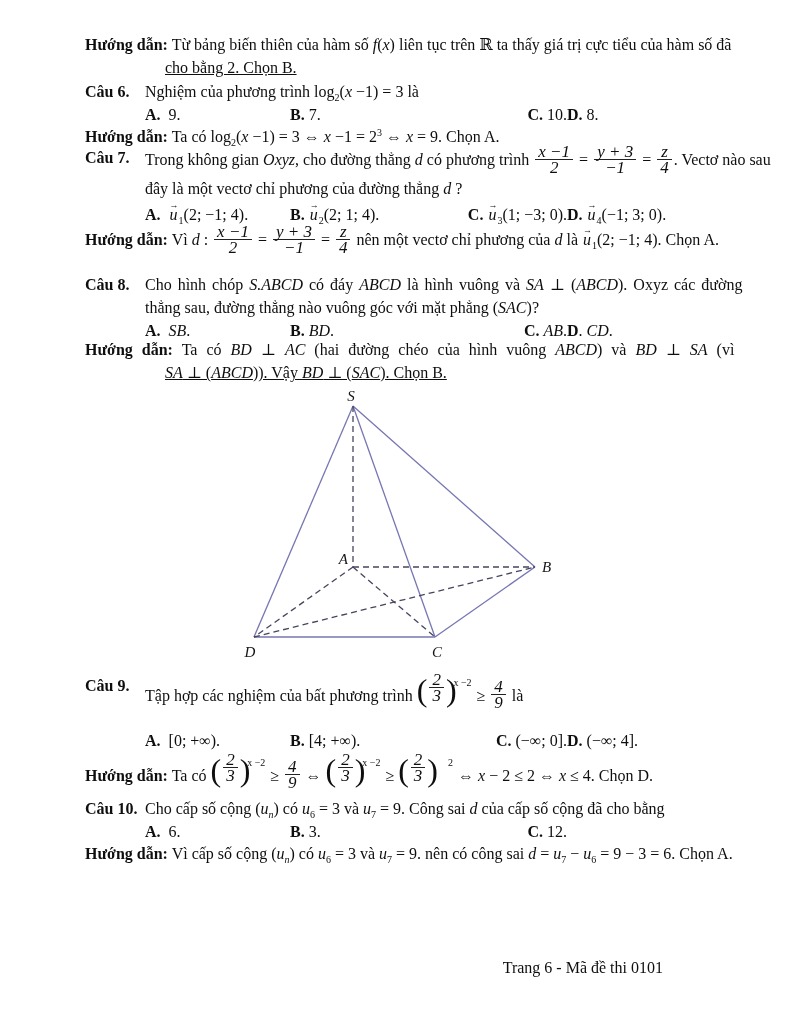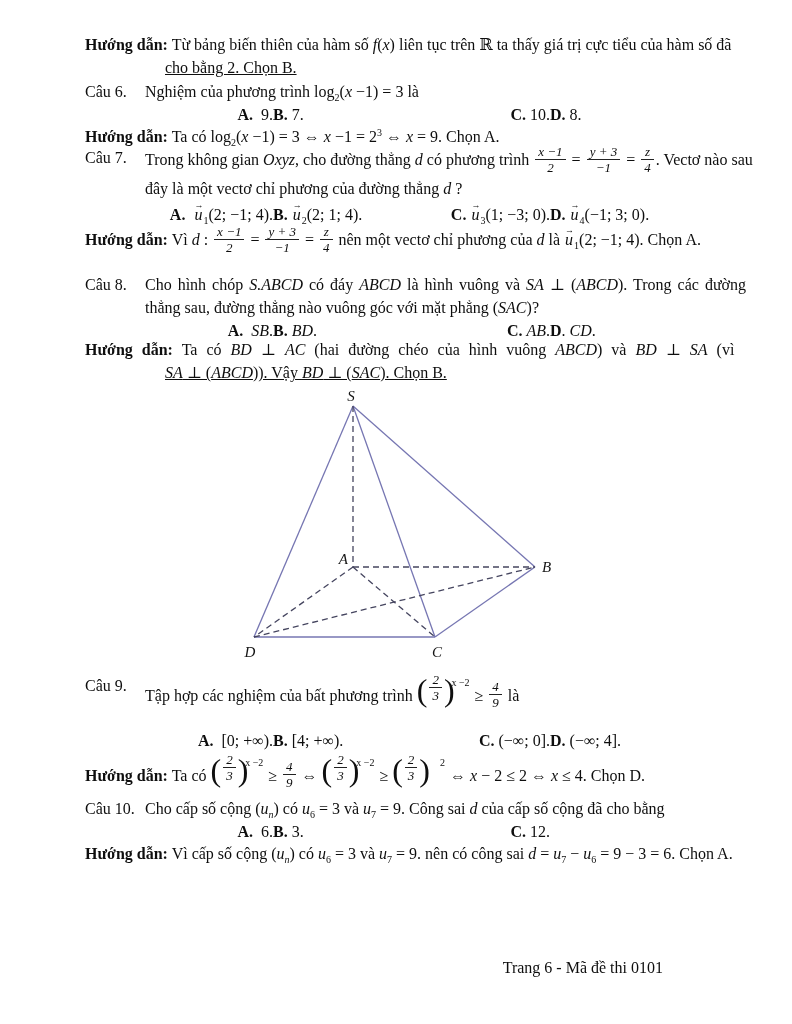--- a/index.html
+++ b/index.html
@@ -8,33 +8,33 @@
     font-family:"Liberation Serif","DejaVu Serif",serif;
     font-size:16px; line-height:23px; position:relative; overflow:hidden;
   }
   .abs { position:absolute; left:85px; right:82px; }
   .line { white-space:pre; }
   .rb { font-weight:bold; }
   .ri { font-style:italic; }
   .msub { font-size:10px; vertical-align:-4px; }
   .msup { font-size:10px; vertical-align:6px; }
   .qline { display:flex; }
-  .qlabel { flex:0 0 60px; font-weight:normal; white-space:pre; }
+  .qlabel { flex:0 0 60px; font-weight:bold; white-space:pre; }
   .qbody { flex:1; }
   .ind { margin-left:80px;text-decoration:underline; }
   .answers { display:flex; }
   .ans { white-space:pre; }
-  .ans:nth-child(1){ margin-left:43px; width:145px;text-align:right; }
+  .ans:nth-child(1){ margin-left:60px; width:145px; }
   .ans:nth-child(2){ width:140px; }
   .ans:nth-child(3){ width:137px;text-align:right; }
   .ans:nth-child(4){ flex:1; }
   .wj  { word-spacing:2px; }
   .wj2 { word-spacing:5px; }
   .frac { display:inline-flex; flex-direction:column; text-align:center;
-          vertical-align:middle; font-size:13px; line-height:15px;
+          vertical-align:middle; font-size:17px; line-height:15px;
           margin:0 2px; position:relative; top:-2px; font-style:italic;font-family:Liberation Serif, serif; }
   .frac .num { border-bottom:1px solid #222; padding:0 3px; }
   .frac .den { padding:0 3px; }
   .pfrac { display:inline-flex; align-items:center; position:relative; margin-right:16px; }
   .bigp { font-size:32px; line-height:30px; font-weight:400; font-style:normal; }
   .psup { position:absolute; right:-15px; top:-3px; font-size:10px; }
   .vec { font-style:italic; position:relative; display:inline-block; margin:0 1px; }
   .vec::after { content:"\2192"; position:absolute; left:0px; top:-9px;
                 font-size:9px; font-style:normal; letter-spacing:0; }
   .figure { position:absolute; top:385px; left:200px; width:400px; height:290px; }
@@ -85,21 +85,21 @@
   <span class="ans"><span class="rb">D.</span><span> </span><span class="vec">u</span><span class="msub">4</span><span>(−1; 3; 0).</span></span>
 </div>
 <div class="abs hd" style="top:226px">
   <div class="line"><span class="rb">Hướng dẫn:</span><span> Vì </span><span class="ri">d</span><span> : </span><span class="frac"><span class="num"><span>x −1</span></span><span class="den"><span>2</span></span></span><span> = </span><span class="frac"><span class="num"><span>y + 3</span></span><span class="den"><span>−1</span></span></span><span> = </span><span class="frac"><span class="num"><span>z</span></span><span class="den"><span>4</span></span></span><span> nên một vectơ chỉ phương của </span><span class="ri">d</span><span> là </span><span class="vec">u</span><span class="msub">1</span><span>(2; −1; 4). Chọn A.</span></div>
 </div>
 
 <div class="abs" style="top:273px">
   <div class="qline">
     <span class="qlabel">Câu 8.</span>
     <div class="qbody">
-      <div class="line wj"><span>Cho hình chóp </span><span class="ri">S.ABCD</span><span> có đáy </span><span class="ri">ABCD</span><span> là hình vuông và </span><span class="ri">SA</span><span> ⊥ (</span><span class="ri">ABCD</span><span>). Trong các đường</span></div>
+      <div class="line wj"><span>Cho hình chóp </span><span class="ri">S.ABCD</span><span> có đáy </span><span class="ri">ABCD</span><span> là hình vuông và </span><span class="ri">SA</span><span> ⊥ (</span><span class="ri">ABCD</span><span>). Oxyz các đường</span></div>
       <div class="line"><span>thẳng sau, đường thẳng nào vuông góc với mặt phẳng (</span><span class="ri">SAC</span><span>)?</span></div>
     </div>
   </div>
 </div>
 <div class="abs answers" style="top:319px">
   <span class="ans"><span class="rb">A.</span><span>  </span><span class="ri">SB</span><span>.</span></span>
   <span class="ans"><span class="rb">B.</span><span> </span><span class="ri">BD</span><span>.</span></span>
   <span class="ans"><span class="rb">C.</span><span> </span><span class="ri">AB</span><span>.</span></span>
   <span class="ans"><span class="rb">D</span><span>. </span><span class="ri">CD</span><span>.</span></span>
 </div>

